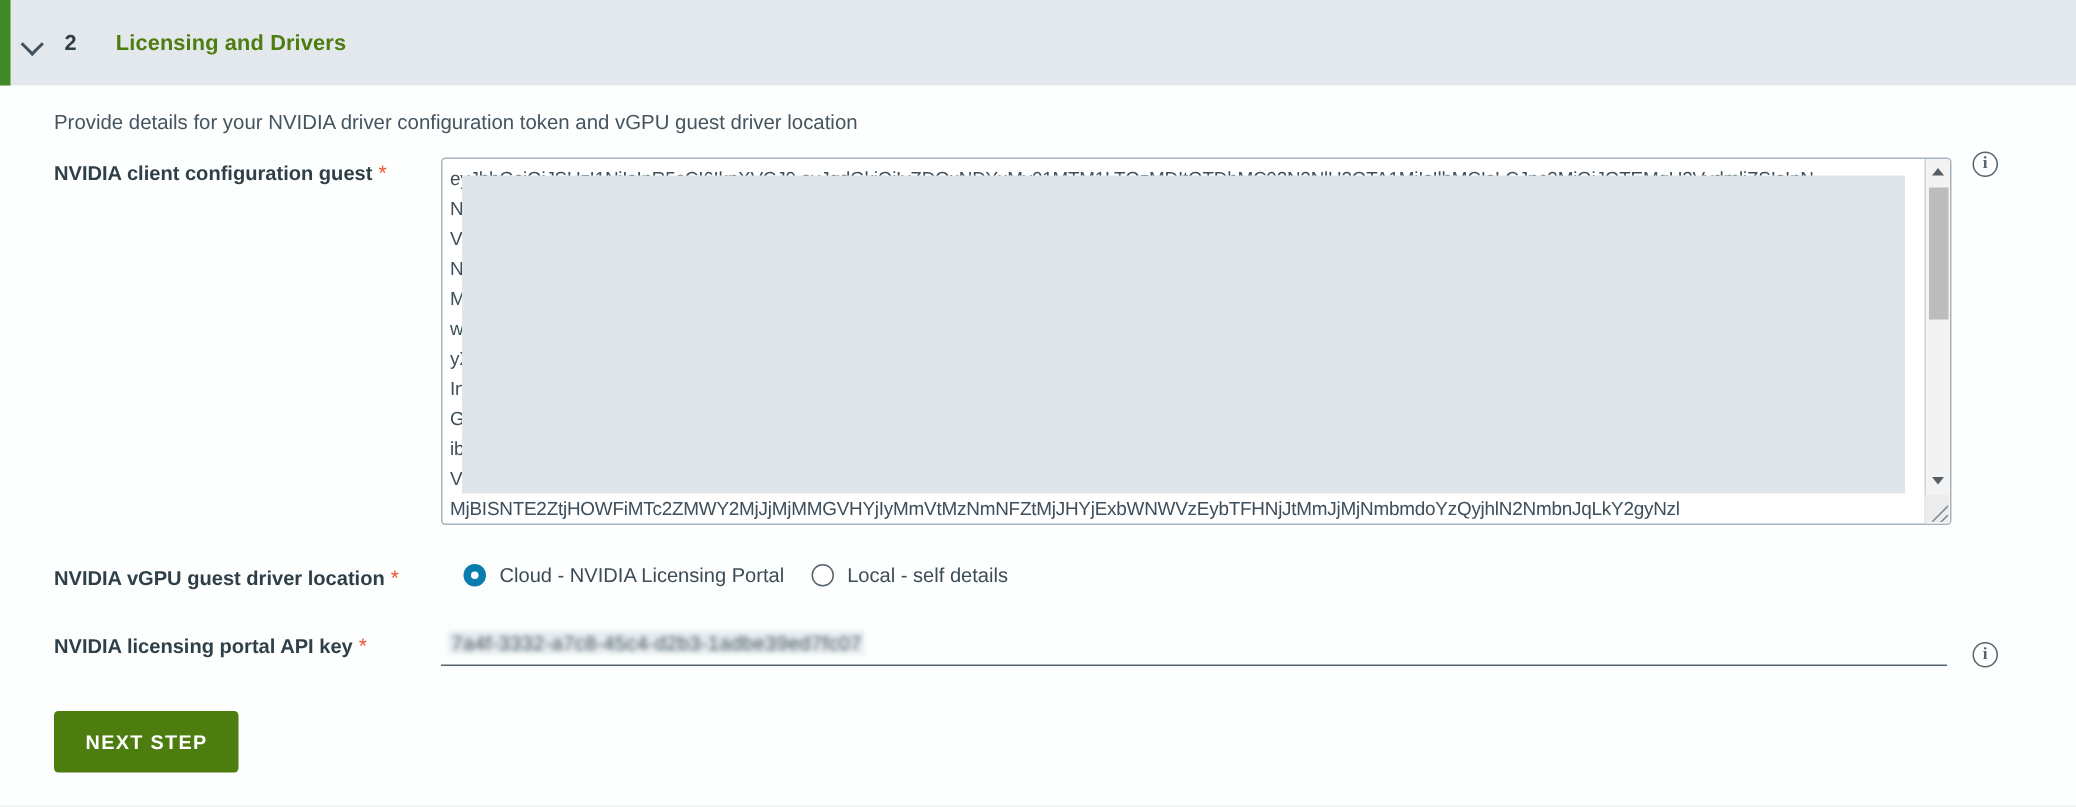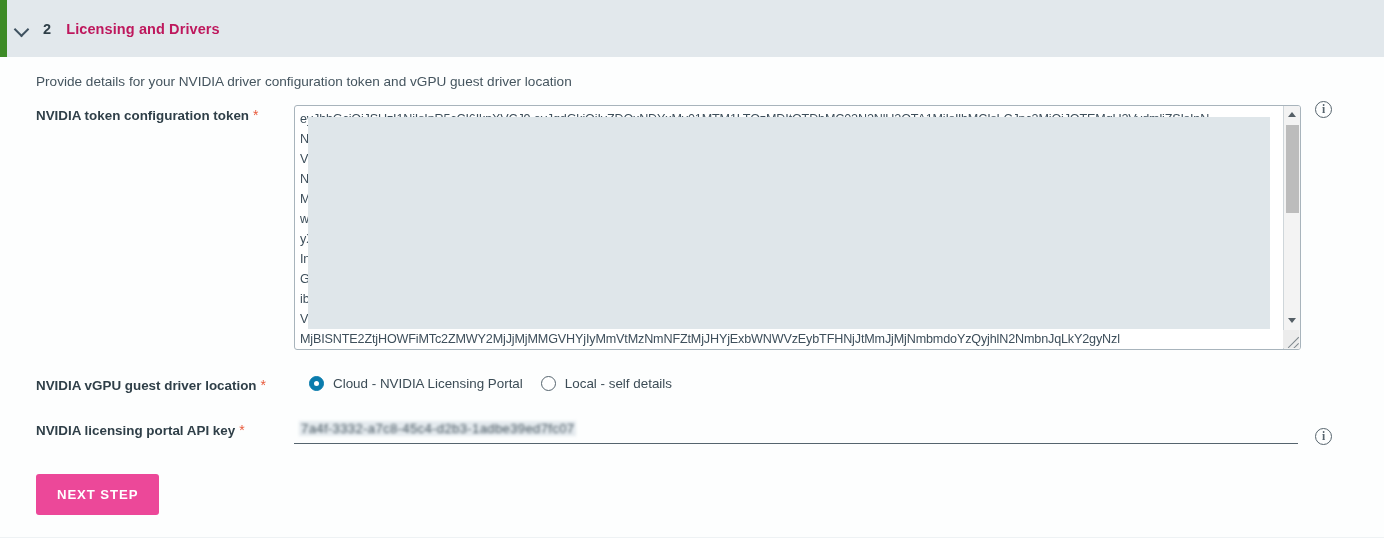--- a/index.html
+++ b/index.html
@@ -59,24 +59,24 @@
     transform: rotate(45deg);
   }
   .step-number {
     margin-left: 13px;
     font-size: 14.5px;
     font-weight: bold;
     color: #2f3f48;
     letter-spacing: .1px;
   }
   .step-title {
-    margin-left: 15px;
+    margin-left: 26px;
     font-size: 14.5px;
     font-weight: bold;
-    color: #be185d;
+    color: #4d7c0f;
     letter-spacing: .1px;
   }
 
   
   .step-body {
     position: relative;
     padding: 0;
   }
   .section-description {
     font-size: 13.6px;
@@ -286,21 +286,21 @@
     white-space: nowrap;
   }
 
   
   .button-row {
     padding-left: 36px;
     margin-top: 30px;
   }
   .next-step-button {
     display: inline-block;
-    background: #ec4899;
+    background: #4d7c0f;
     color: #ffffff;
     font-size: 13.2px;
     font-weight: bold;
     letter-spacing: .9px;
     padding: 13px 21px;
     border: none;
     border-radius: 3px;
     cursor: pointer;
     font-family: "Liberation Sans", sans-serif;
   }
@@ -325,21 +325,21 @@
     <span class="step-number">2</span>
     <span class="step-title">Licensing and Drivers</span>
   </div>
 
   <div class="step-body">
 
     <div class="section-description">Provide details for your NVIDIA driver configuration token and vGPU guest driver location</div>
 
     <div class="form-row">
       <div class="field-label">
-        <span>NVIDIA token configuration token</span><span class="required-mark">*</span>
+        <span>NVIDIA client configuration guest</span><span class="required-mark">*</span>
       </div>
       <div class="textarea-wrap">
         <div class="token-textarea">
           <div class="token-text">eyJhbGciOiJSUzI1NiIsInR5cCI6IkpXVCJ9.eyJqdGkiOiIyZDQxNDYxMy01MTM1LTQzMDItOTDhMC02N2NlU2OTA1MiIsIlhMCIsLCJpc3MiOiJOTEMgU2VydmljZSIsInN
 NWQiOiJOTEMgU2VydmVyIiwiaWF0IjoxNjcyNTMwODEwLCJuYmYiOjE2NzI1MzA4MTAsImV4cCI6MTc2NzIyNTIxMCwiYXVkIjoiTkxTIFNlcnZpY2UifQ.G
 VkZXIiOiJOVklESUEgTGljZW5zaW5nIFNlcnZpY2UiLCJzZXJ2aWNlX2luc3RhbmNlX2lkIjoiYzU0YTkzNzEtNGQwYy00ZDI5LWI5ODMtZWY1Y2Q1NWQ
 NTkxMDUiLCJzZXJ2aWNlX2luc3RhbmNlX25hbWUiOiJOVklESUEgTGljZW5zaW5nIFNlcnZlciIsInNlcnZlcl9pZCI6ImFiYzEyMzQ1Njc4OSIsInNjh
 MDI2YTdmMWRhMjkiLCJsZWFzZV9leHBpcnlfdGltZSI6IjIwMjMtMDEtMzFUMTI6MDA6MDBaIiwiY29uZmlnX3Rva2VuX3JlZmVyZW5jZSI6ImRlZkJ
 wZXJtaXNzaW9ucyI6WyJGRUFUVVJFX1ZHUFUiLCJGRUFUVVJFX1ZXUyJdLCJsaWNlbnNlX3NlcnZlcl9hZGRyZXNzIjoiaHR0cHM6Ly9saWNlbnNlMM
 yXhzdGF0dXMiOiJBQ1RJVkUiLCJjbGllbnRfY29uZmlndXJhdGlvbl90b2tlbl92ZXJzaW9uIjoiMi4wIiwiZW52aXJvbm1lbnQiOiJQUk9EVUNUSU96

